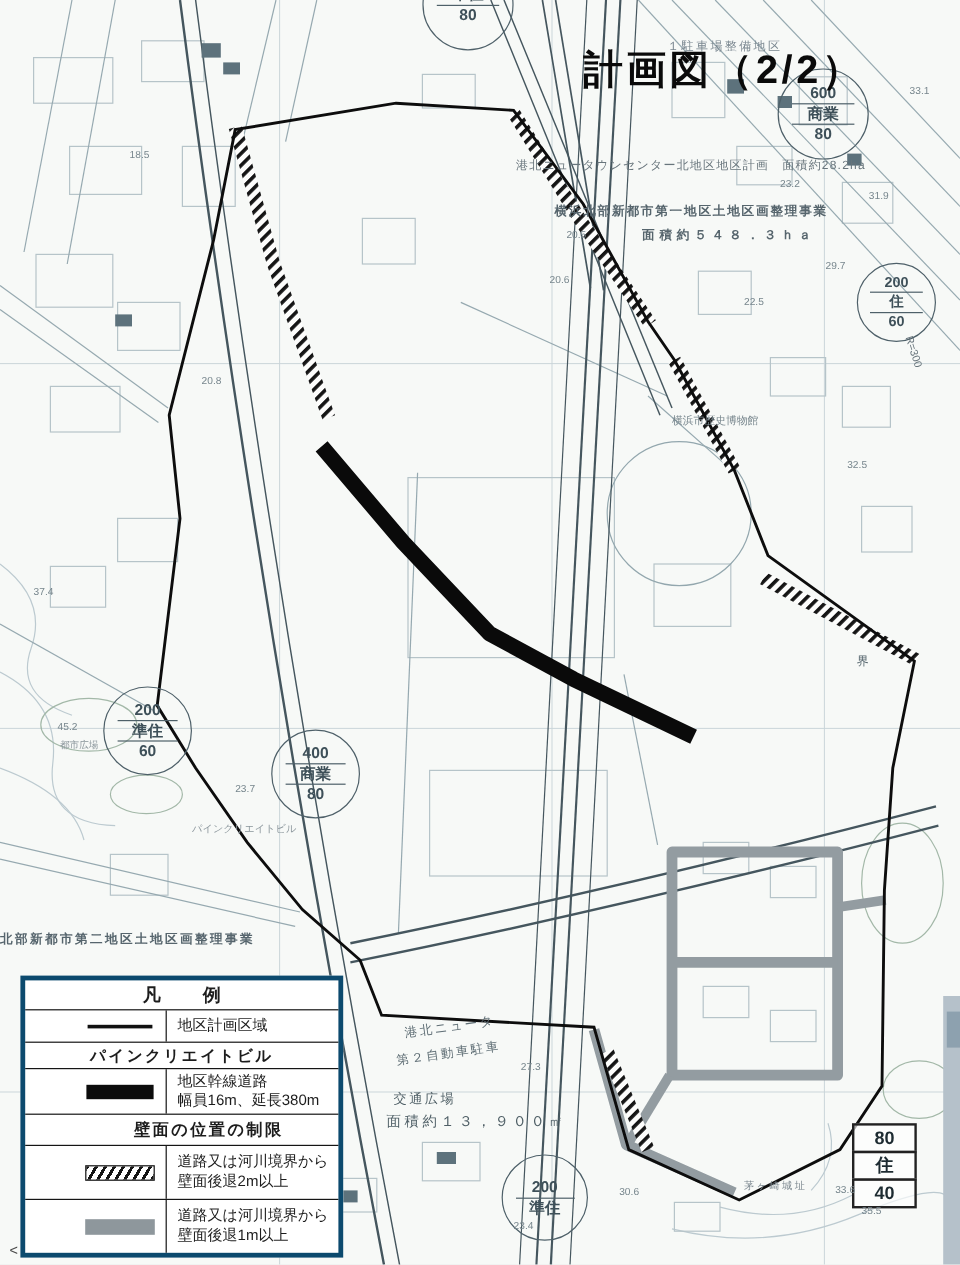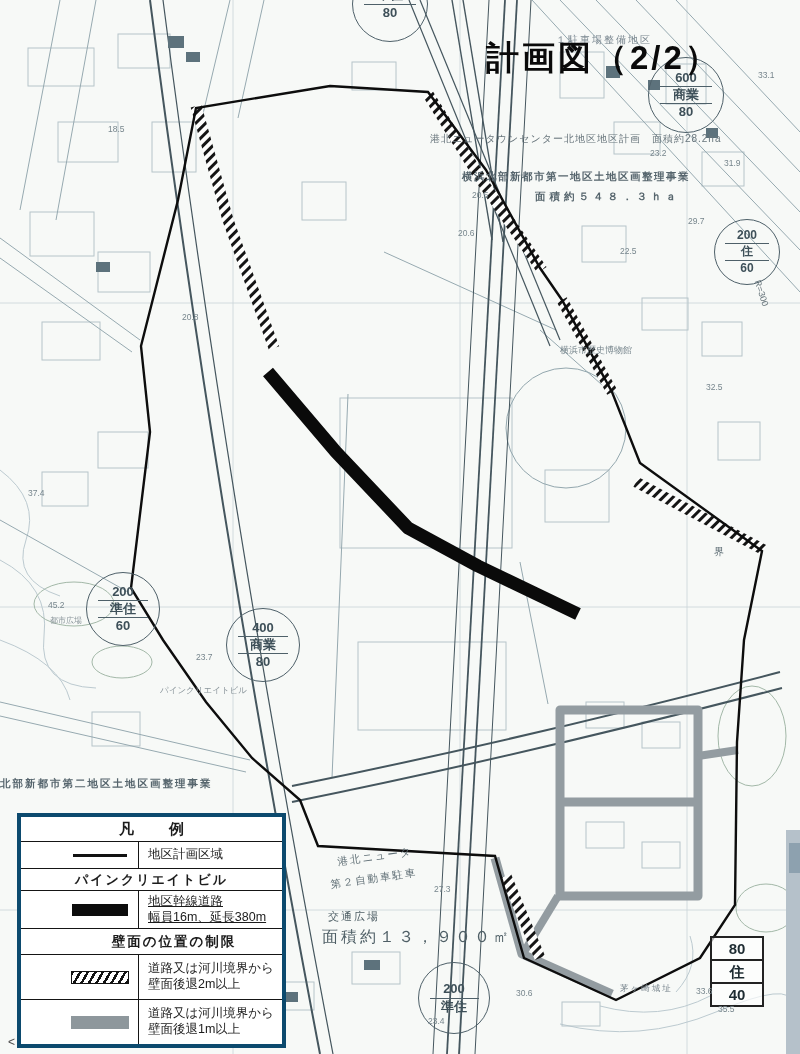--- a/index.html
+++ b/index.html
@@ -32,21 +32,21 @@
 
   
   .legend{position:absolute;left:17px;top:813px;width:269px;z-index:4;background:#fff;
           border:4px solid #0c4a6e;color:#1c1c1c;}
   .lg-header{height:24px;display:flex;align-items:center;justify-content:center;
              font-size:15px;font-weight:700;letter-spacing:10px;padding-left:10px;}
   .lg-section{border-top:1.6px solid #151515;display:flex;align-items:center;justify-content:center;
               font-size:13px;font-weight:700;letter-spacing:2px;}
   .lg-sec1{height:22px;} .lg-sec2{height:26px;font-size:13.5px;padding-left:45px;}
   .lg-row{display:flex;border-top:1.6px solid #151515;padding-left:40px;}
-  .lg-r1{height:27px;} .lg-r2{height:38px;text-decoration:underline;} .lg-tall{height:45px;}
+  .lg-r1{height:27px;} .lg-r2{height:38px;} .lg-tall{height:45px;}
   .lg-swatch{width:78px;border-right:1.6px solid #151515;display:flex;
              align-items:center;justify-content:center;flex:none;}
   .lg-label{flex:1;display:flex;flex-direction:column;justify-content:center;
             padding-left:9px;font-size:12.5px;line-height:1.25;}
   .sw-line{width:54px;height:3px;background:#111;}
   .sw-bar{width:56px;height:12px;background:#0c0c0c;}
   .sw-hatch{width:58px;height:13px;border:1px solid #111;
             background:repeating-linear-gradient(-60deg,#131313 0 2.5px,#ffffff 2.5px 6.5px);}
   .sw-gray{width:58px;height:13px;background:#8e979c;}
 
@@ -198,21 +198,21 @@
   <div class="map-title">計画図（2/2）</div>
 
   <div class="lbl a-md" style="left:430px;top:133px;">港北ニュータウンセンター北地区地区計画　面積約28.2ha</div>
   <div class="lbl a-lg" style="left:462px;top:170px;">横浜北部新都市第一地区土地区画整理事業</div>
   <div class="lbl a-lg" style="left:535px;top:190px;letter-spacing:4px;">面積約５４８．３ｈａ</div>
   <div class="lbl a-sm" style="left:560px;top:345px;font-size:9px;color:#76858c;">横浜市歴史博物館</div>
   <div class="lbl a-lg" style="left:0px;top:777px;letter-spacing:2px;">北部新都市第二地区土地区画整理事業</div>
   <div class="lbl" style="left:337px;top:850px;font-size:10.5px;color:#5f6e75;transform:rotate(-8deg);letter-spacing:2px;">港北ニュータ</div>
   <div class="lbl" style="left:330px;top:872px;font-size:10.5px;color:#5f6e75;transform:rotate(-8deg);letter-spacing:2px;">第２自動車駐車</div>
   <div class="lbl" style="left:328px;top:910px;font-size:11px;color:#4f5f66;letter-spacing:2px;">交通広場</div>
-  <div class="lbl" style="left:322px;top:928px;font-size:16px;color:#4f5f66;letter-spacing:3px;">面積約１３，９００㎡</div>
+  <div class="lbl" style="left:322px;top:928px;font-size:12px;color:#4f5f66;letter-spacing:3px;">面積約１３，９００㎡</div>
   <div class="lbl a-sm" style="left:160px;top:686px;">パインクリエイトビル</div>
   <div class="lbl a-sm" style="left:620px;top:984px;letter-spacing:2px;color:#7c8890;">茅ヶ崎城址</div>
   <div class="lbl a-sm" style="left:50px;top:616px;font-size:8px;">都市広場</div>
   <div class="lbl" style="left:714px;top:546px;font-size:10px;color:#5a6a72;">界</div>
   <div class="lbl" style="left:748px;top:288px;font-size:9px;color:#68757c;transform:rotate(72deg);">R=300</div>
   <div class="lbl" style="left:8px;top:1036px;font-size:12px;color:#4a4a4a;">&lt;</div>
 
   <div class="stamp" style="left:648px;top:57px;width:76px;height:76px;">
     <span>600</span>
     <span class="sep"></span>
@@ -251,21 +251,21 @@
     <span class="sep"></span>
     <span>80</span>
   </div>
   <div class="stamp-box" style="left:710px;top:938px;width:54px;">
     <span>80</span>
     <span>住</span>
     <span>40</span>
   </div>
 
   <span class="elev" style="left:458px;top:228px;">20.6</span>
-  <span class="elev" style="left:182px;top:312px;">20.8</span>
+  <span class="elev" style="left:168px;top:312px;">20.8</span>
   <span class="elev" style="left:472px;top:190px;">20.5</span>
   <span class="elev" style="left:108px;top:124px;">18.5</span>
   <span class="elev" style="left:196px;top:652px;">23.7</span>
   <span class="elev" style="left:28px;top:488px;">37.4</span>
   <span class="elev" style="left:48px;top:600px;">45.2</span>
   <span class="elev" style="left:650px;top:148px;">23.2</span>
   <span class="elev" style="left:688px;top:216px;">29.7</span>
   <span class="elev" style="left:724px;top:158px;text-align:center;">31.9</span>
   <span class="elev" style="left:706px;top:382px;">32.5</span>
   <span class="elev" style="left:696px;top:986px;">33.6</span>

